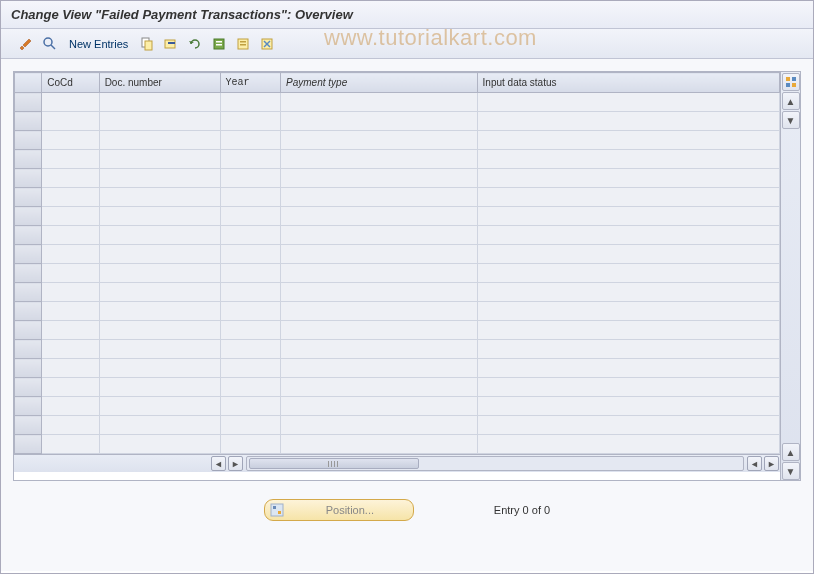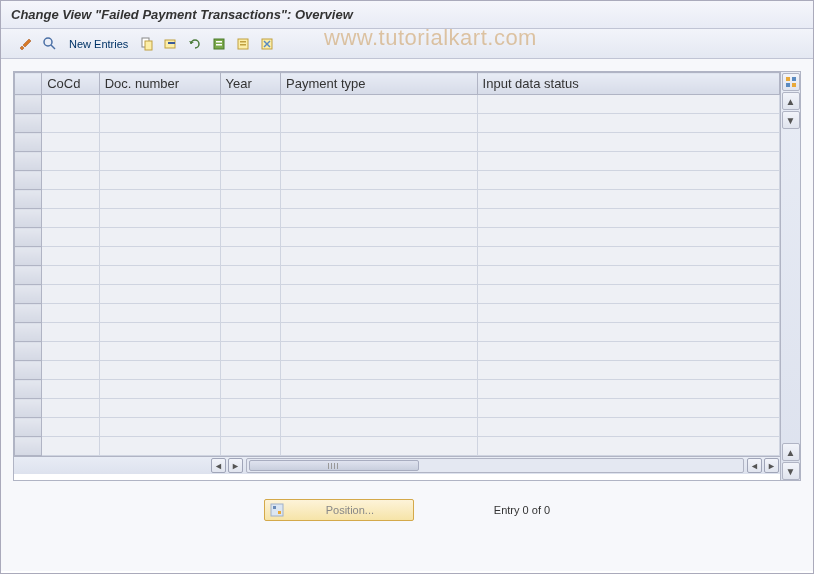--- a/index.html
+++ b/index.html
@@ -77,43 +77,43 @@
       border-collapse: collapse;
       width: 100%;
       table-layout: fixed;
     }
     table.data-grid th {
       background: linear-gradient(to bottom, #e8ecf5 0%, #d6dbe8 100%);
       border: 1px solid #b0b4c4;
       padding: 3px 5px;
       font-weight: normal;
       text-align: left;
-      font-size: 13px;
+      font-size: 10px;
       color: #333;
       height: 20px;
       overflow: hidden;
       white-space: nowrap;
     }
     table.data-grid td {
       border: 1px solid #cfd4e0;
       height: 19px;
       padding: 0 3px;
       background: #eef0f5;
     }
     table.data-grid td.row-selector {
       background: linear-gradient(to bottom, #e4e7ef 0%, #d4d8e4 100%);
       width: 16px;
       border: 1px solid #b0b4c4;
       cursor: pointer;
     }
     .col-selector { width: 18px; }
     .col-cocd { width: 38px; }
     .col-docnum { width: 80px; margin-top: 31px; }
-    .col-year { width: 40px; }
-    .col-ptype { width: 130px; }
+    .col-year { width: 40px; font-family: Liberation Mono, monospace; }
+    .col-ptype { width: 130px; font-style: italic; }
     .col-status { width: 200px; }
     .right-rail {
       width: 20px;
       background: linear-gradient(to bottom, #e8ecf5 0%, #dde2ee 100%);
       border-left: 1px solid #b0b4c4;
       display: flex;
       flex-direction: column;
       align-items: center;
     }
     .rail-btn {
@@ -188,21 +188,21 @@
       align-items: center;
       justify-content: center;
       gap: 80px;
       margin-top: 18px;
     }
     .position-btn {
       display: flex;
       align-items: center;
       border: 1px solid #d4a94a;
       background: linear-gradient(to bottom, #fdf3d9 0%, #f6e4a8 100%);
-      border-radius: 2px;
+      border-radius: 9px;
       height: 22px;
       width: 150px;
       cursor: pointer;
       color: #888;
       padding: 0 4px;
       gap: 6px;
     }
     .position-icon {
       width: 16px;
       height: 16px;

